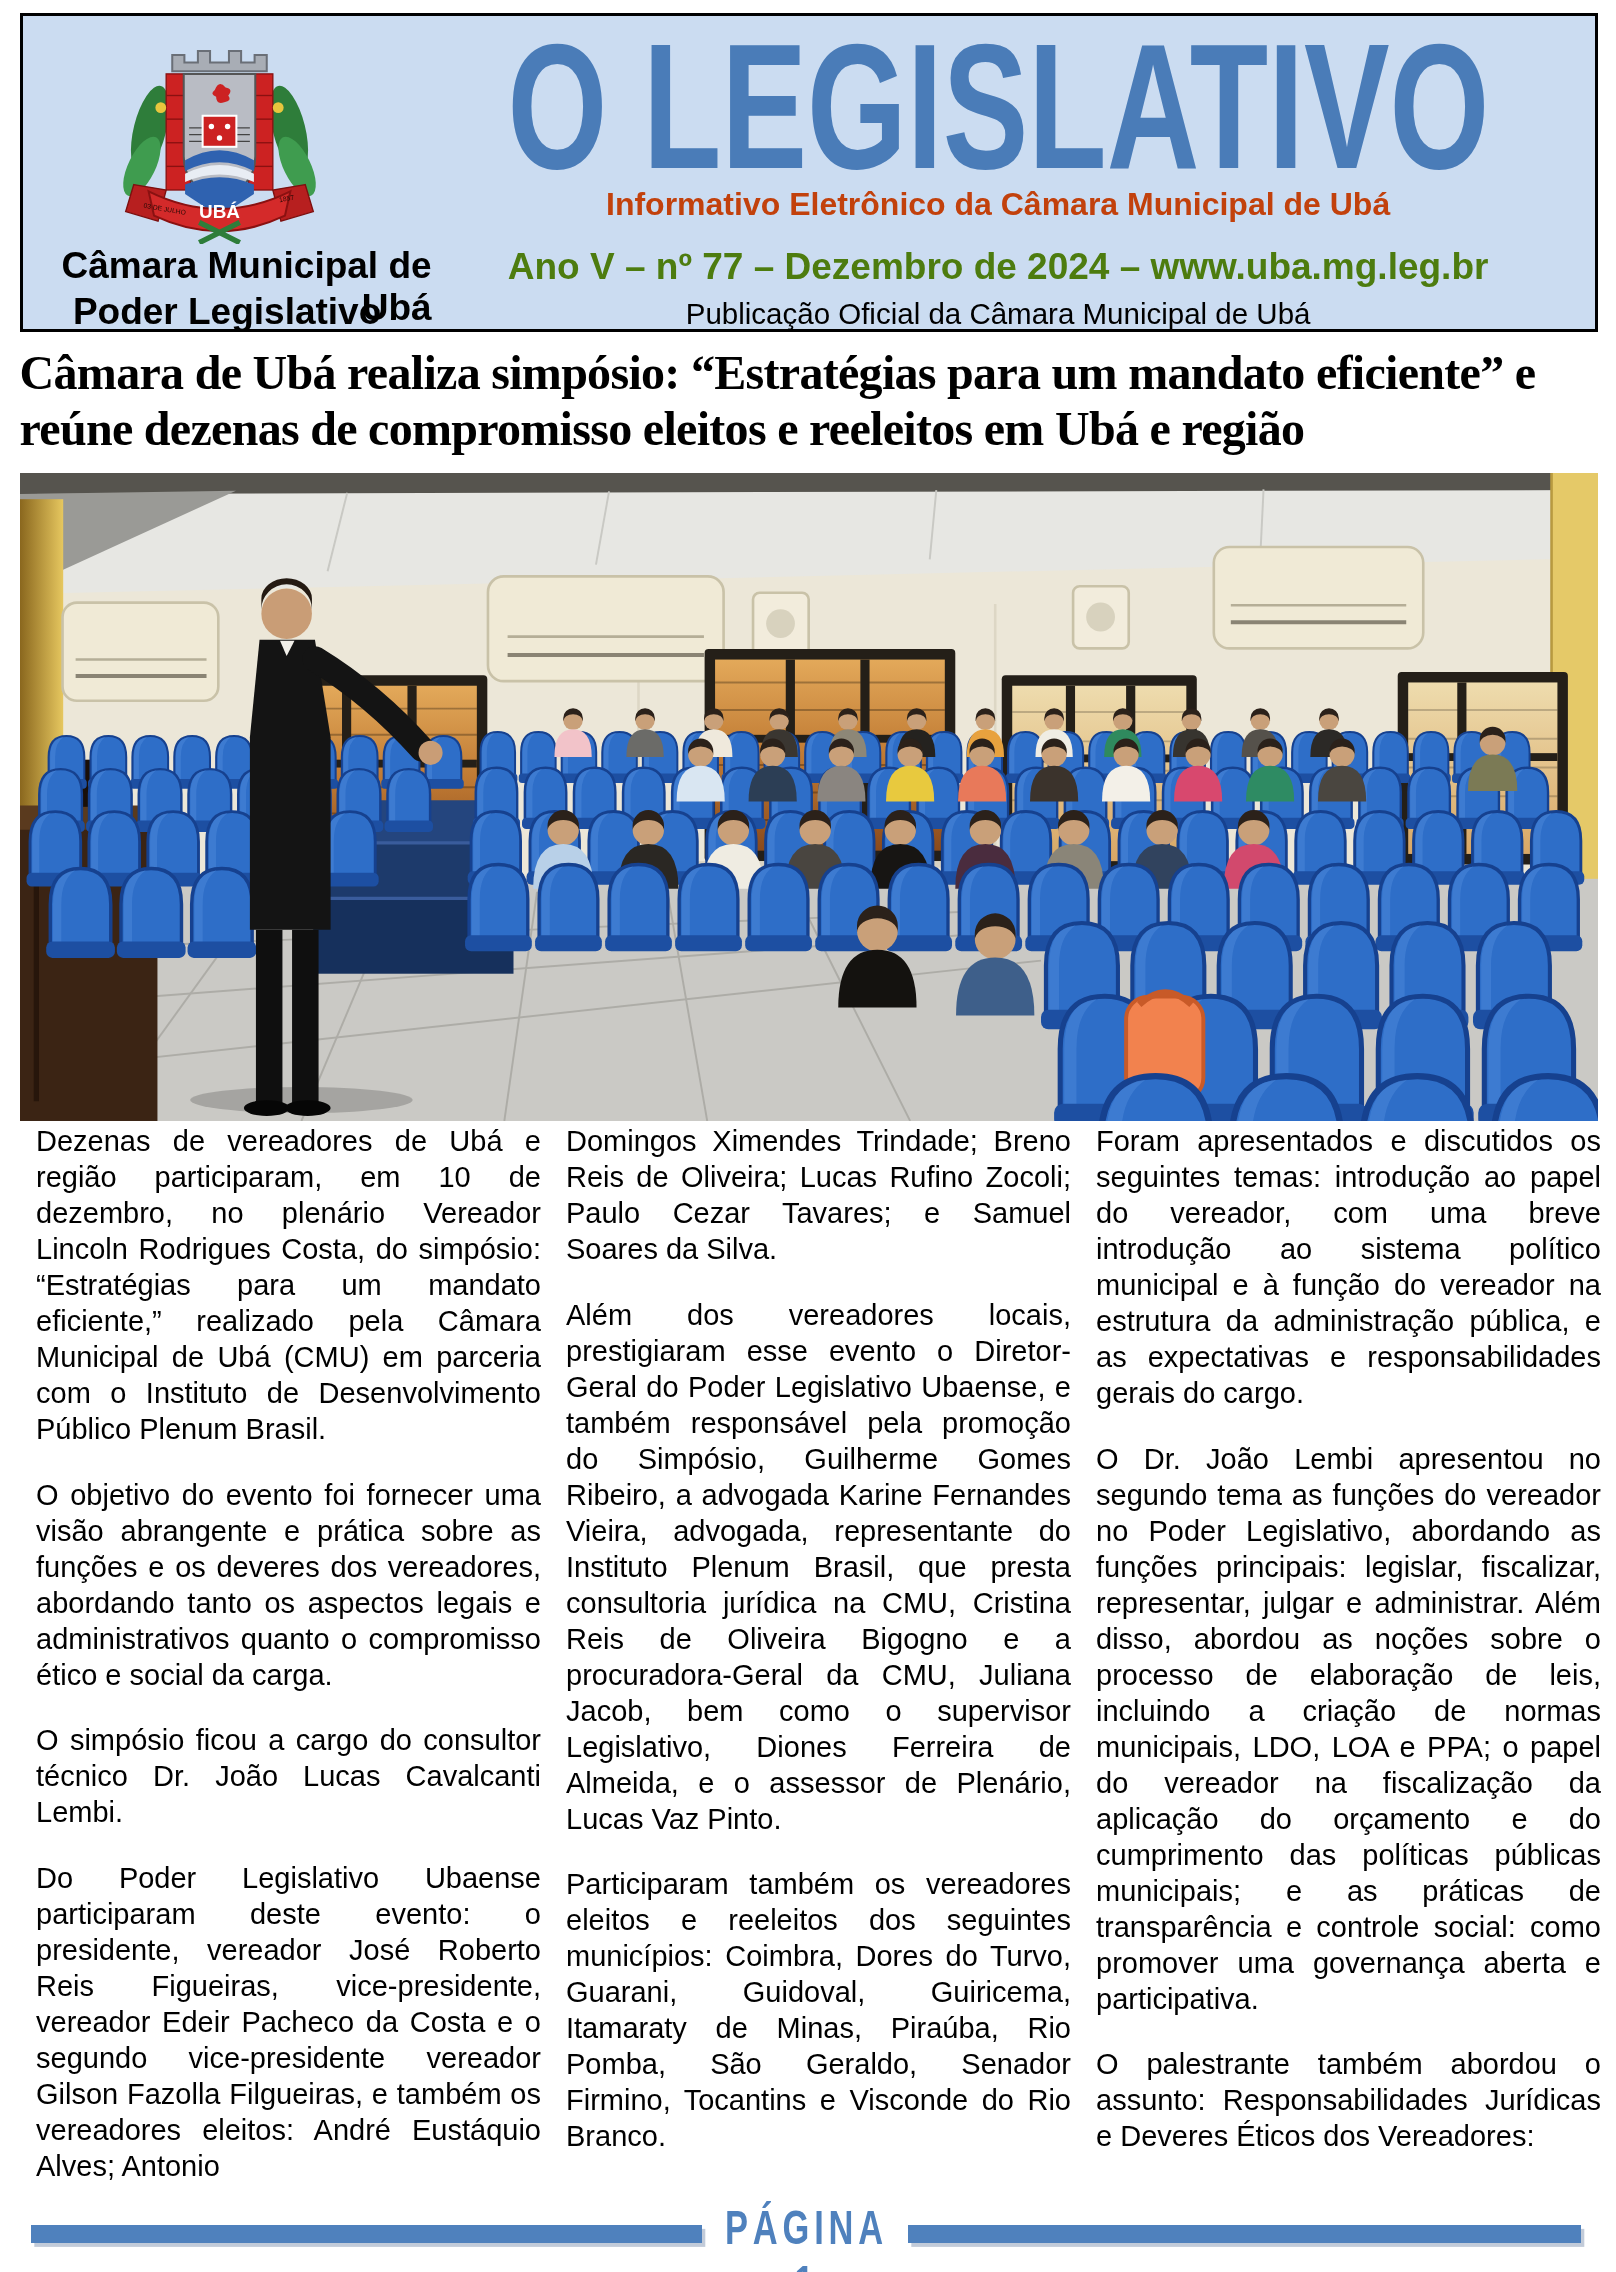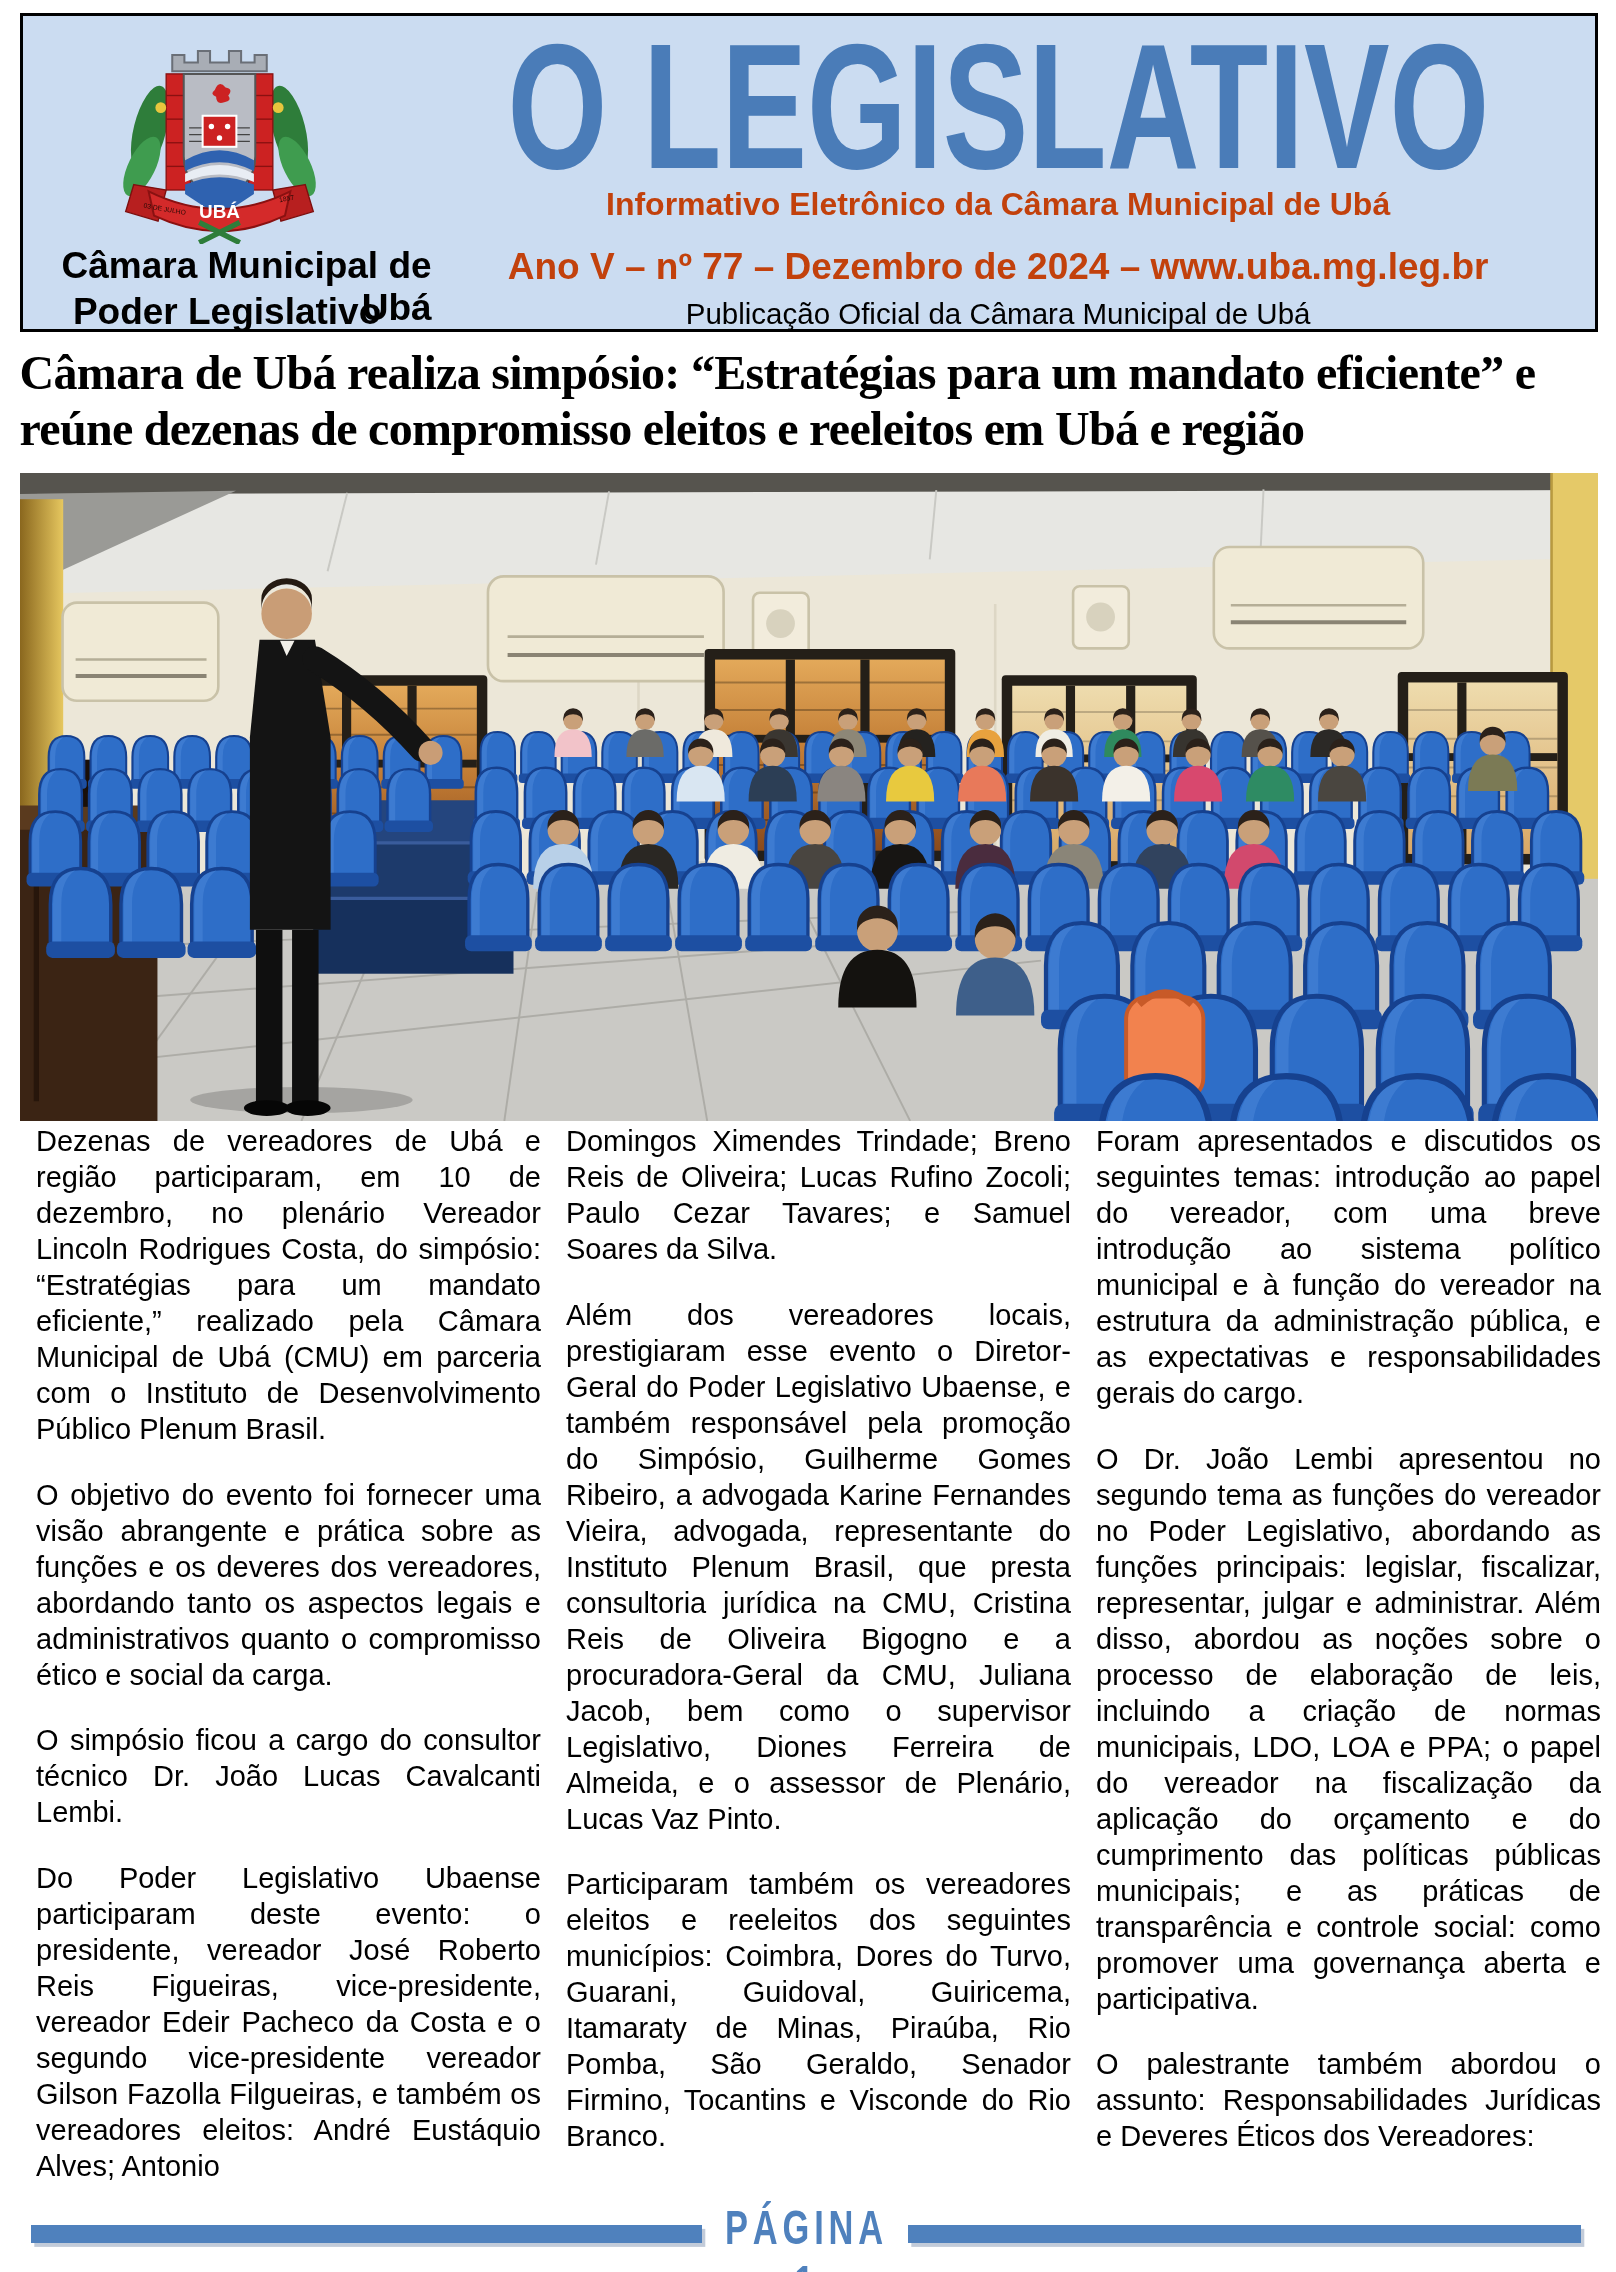--- a/index.html
+++ b/index.html
@@ -23,21 +23,21 @@
     text-align: center; font-weight: bold; font-size: 37px; color: #000;
   }
   .brand-line1 { top: 229px; text-align: right; }
   .brand-line2 { top: 275px; }
   .mast-right { position: absolute; left: 452px; top: 0; width: 1047px; height: 100%; }
   .mast-title-svg { position: absolute; left: 26px; top: 17px; }
   .mast-subtitle, .mast-edition, .mast-publication {
     position: absolute; left: 0; width: 100%; text-align: center; white-space: nowrap;
   }
   .mast-subtitle { top: 170px; font-size: 32px; font-weight: bold; color: #c2410c; }
-  .mast-edition { top: 230px; font-size: 37px; font-weight: bold; color: #c2410c; }
+  .mast-edition { top: 230px; font-size: 37px; font-weight: bold; color: #4d7c0f; }
   .mast-publication { top: 281px; font-size: 29.5px; color: #000; }
   
   .headline {
     position: absolute; left: 19.6px; top: 345px; width: 1578px;
     text-align: left;
     font-family: "Liberation Serif", serif; font-weight: bold;
     font-size: 48px; line-height: 56px; letter-spacing: -0.7px; color: #000;
   }
   
   .photo { position: absolute; left: 19.6px; top: 473px; width: 1578px; height: 648px; }

